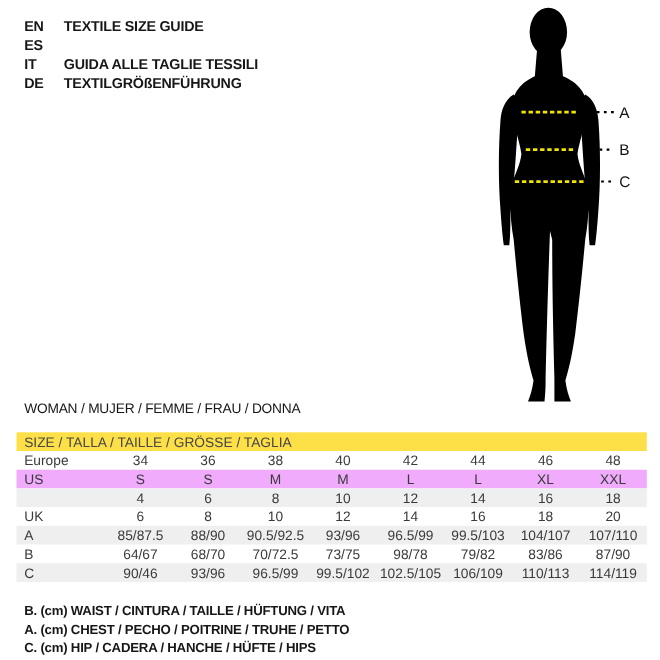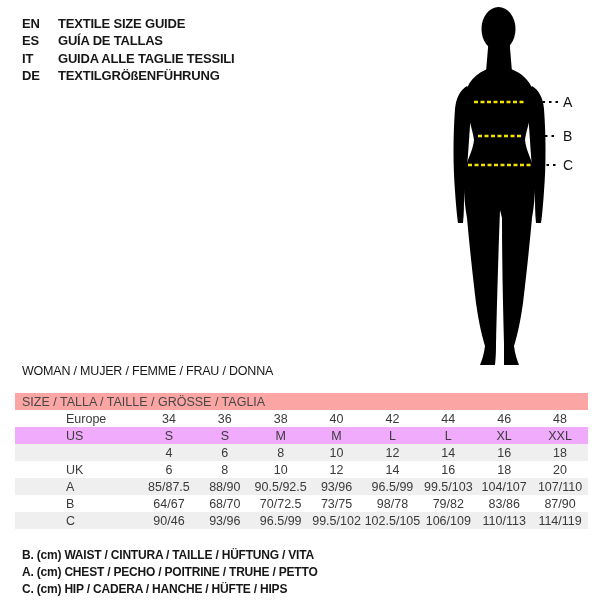--- a/index.html
+++ b/index.html
@@ -20,39 +20,38 @@
 
   
   .section-title { left:22px; top:364px; font-weight:400; font-size:12.5px;
                    letter-spacing:-0.2px; color:#171717; }
 
   
   .size-table { left:15px; top:393px; width:573px; font-size:12.5px; color:#3a3a3a; }
   .t-header { height:17px; display:flex; align-items:center; padding-left:7px;
               color:#474747; }
   .t-row { height:17px; display:flex; align-items:center; }
-  .t-label { width:82px; padding-left:7px;margin-left:44px; }
+  .t-label { width:82px; padding-left:7px; }
   .t-cell { flex:1; text-align:center; }
 
   
   .legend-block { left:22px; top:546px; }
   .legend-row { height:17.2px; display:flex; align-items:center;
                 font-weight:700; font-size:12px; letter-spacing:-0.2px; color:#171717; }
 </style>
 </head>
 <body>
 
 <div class="abs lang-block">
   <div class="lang-row">
     <span class="lang-code">EN</span>
     <span class="lang-label">TEXTILE SIZE GUIDE</span>
   </div>
   <div class="lang-row">
     <span class="lang-code">ES</span>
-    <span class="lang-label">GUÍA DE TALLAS</span>
   </div>
   <div class="lang-row">
     <span class="lang-code">IT</span>
     <span class="lang-label">GUIDA ALLE TAGLIE TESSILI</span>
   </div>
   <div class="lang-row">
     <span class="lang-code">DE</span>
     <span class="lang-label">TEXTILGRÖßENFÜHRUNG</span>
   </div>
 </div>
@@ -87,21 +86,21 @@
   <line x1="94" y1="159" x2="112" y2="159" stroke-width="2" stroke-dasharray="2.5 4" stroke="#000000"></line>
 </svg>
 
 <span class="abs measure-label" style="top:94px;">A</span>
 <span class="abs measure-label" style="top:128px;">B</span>
 <span class="abs measure-label" style="top:157px;">C</span>
 
 <div class="abs section-title">WOMAN / MUJER / FEMME / FRAU / DONNA</div>
 
 <div class="abs size-table">
-  <div class="t-header" style="background: #fca5a5;">SIZE / TALLA / TAILLE / GRÖSSE / TAGLIA</div>
+  <div class="t-header" style="background: #fde047;">SIZE / TALLA / TAILLE / GRÖSSE / TAGLIA</div>
   <div>
       <div class="t-row">
         <span class="t-label">Europe</span>
         <span class="t-cell">34</span>
         <span class="t-cell">36</span>
         <span class="t-cell">38</span>
         <span class="t-cell">40</span>
         <span class="t-cell">42</span>
         <span class="t-cell">44</span>
         <span class="t-cell">46</span>

